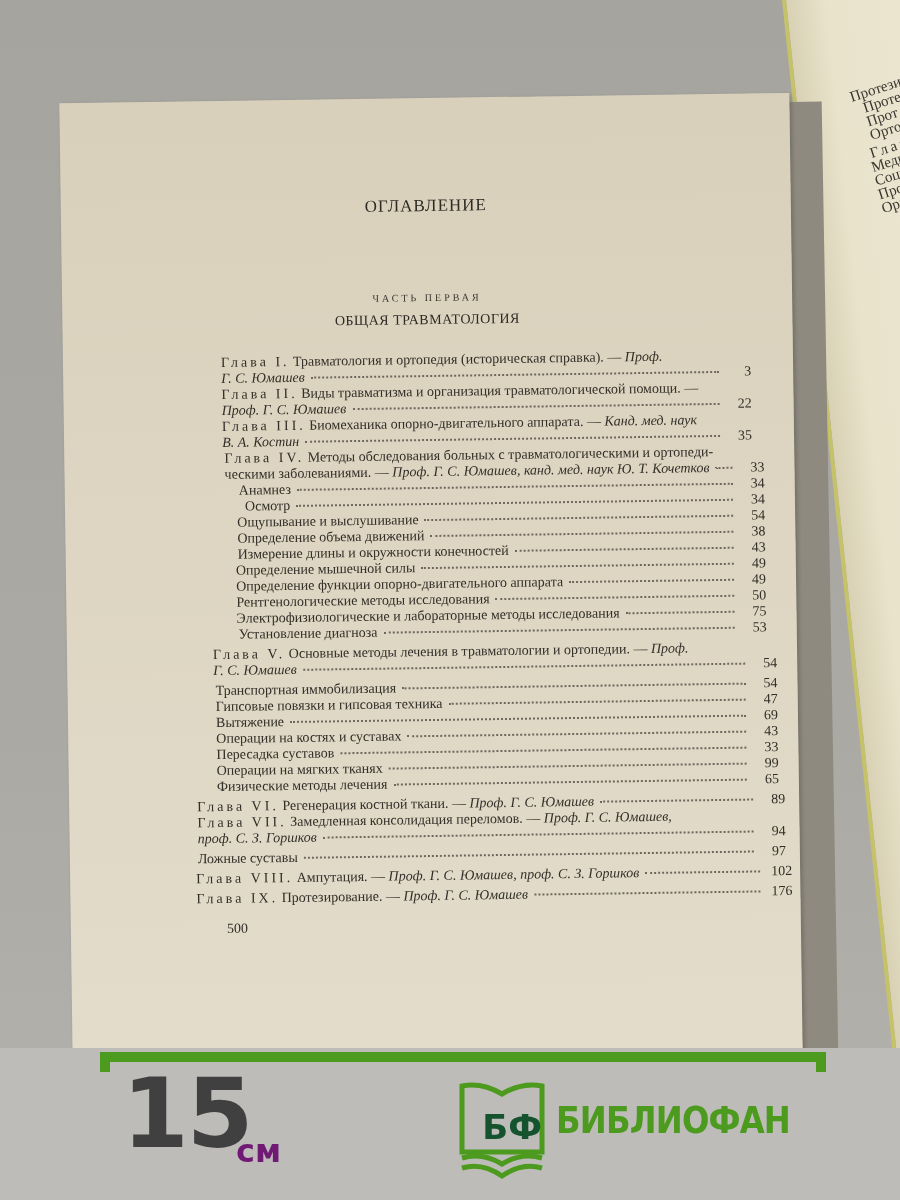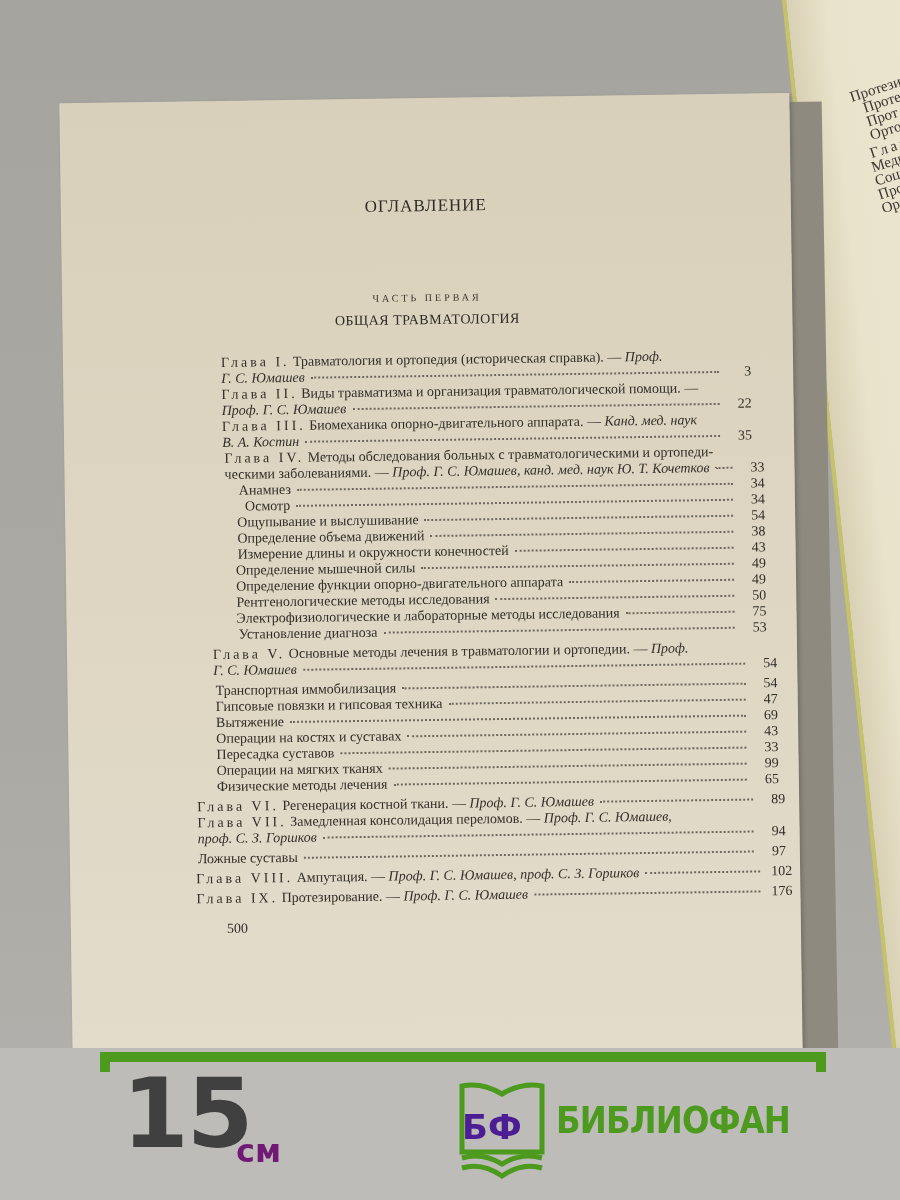--- a/index.html
+++ b/index.html
@@ -81,22 +81,22 @@
     font-weight: bold; font-size: 96px; color: #404040; letter-spacing: -2px; line-height: 1;
   }
   .size-unit {
     position: absolute; left: 236px; top: 1132px; font-family: "DejaVu Sans", sans-serif;
     font-weight: bold; font-size: 32px; color: #701a75;
   }
   .logo-box {
     position: absolute; left: 456px; top: 1082px; width: 92px; height: 98px;
   }
   .logo-box .mono {
-    position: absolute; left: 6px; top: 28px; width: 80px; text-align: left;
-    font-family: "DejaVu Sans", sans-serif; font-weight: bold; font-size: 34px; color: #4c1d95;
+    position: absolute; left: 6px; top: 28px; width: 80px; text-align: right;
+    font-family: "DejaVu Sans", sans-serif; font-weight: bold; font-size: 34px; color: #14532d;
     line-height: 1;
   }
   .brand {
     position: absolute; left: 556px; top: 1098px;
     font-family: "DejaVu Sans", sans-serif; font-weight: bold; font-size: 38px;
     color: #4c9a1e; letter-spacing: -1px; transform: scaleX(0.85); transform-origin: left;
   }
 </style>
 </head>
 <body>

